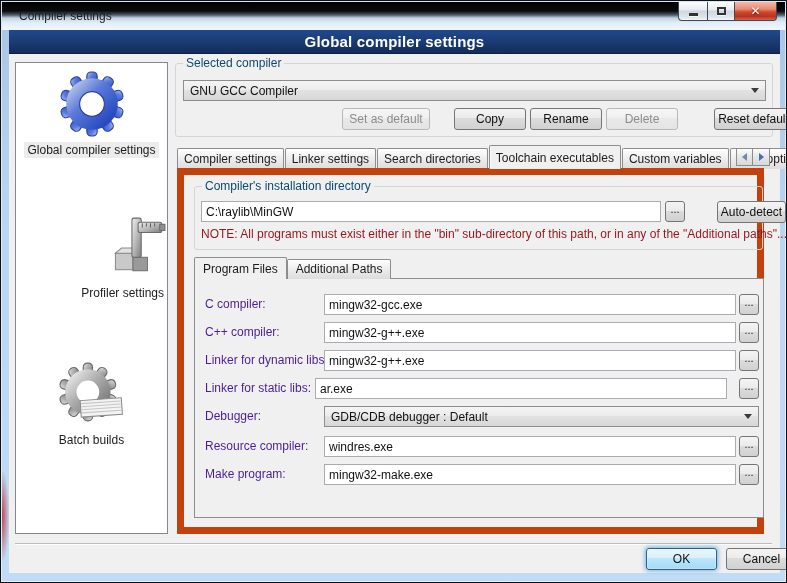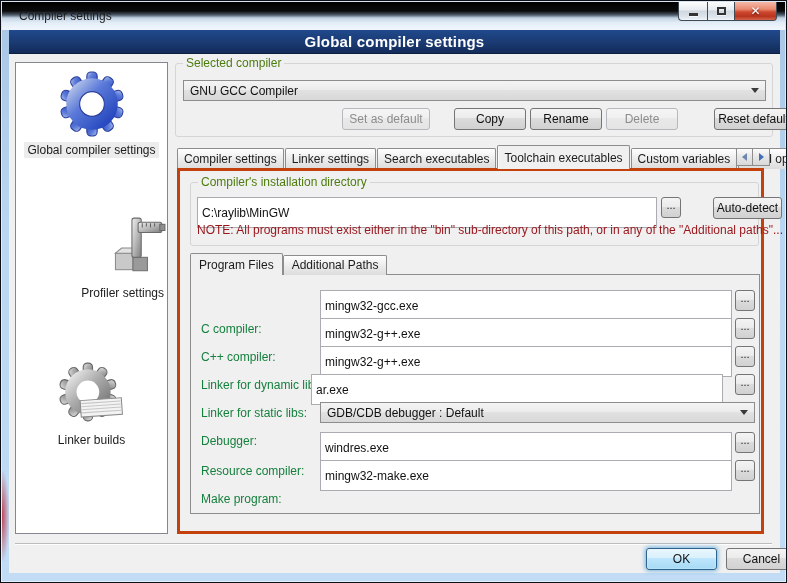--- a/index.html
+++ b/index.html
@@ -52,24 +52,24 @@
   
   .sidebar{position:absolute;left:6px;top:8px;width:153px;height:472px;background:#fff;border:1px solid #828790;overflow:hidden;}
   .side-item{display:flex;flex-direction:column;align-items:center;cursor:default;}
   .side-item .caption{font-size:12px;color:#1c1c1c;margin-top:5px;padding:1px 3px;}
   .side-item.selected .caption{background:#ececec;}
   .si-1{margin-top:8px;} .si-2{margin-top:56px;align-items:flex-end;} .si-3{margin-top:60px;}
   .icon64{width:66px;height:66px;}
 
   
   .groupbox{position:absolute;border:1px solid #d5d5d5;border-radius:3px;}
-  .groupbox>.glabel{position:absolute;top:-8px;left:7px;background:#f0f0f0;padding:0 3px;font-size:12px;color:#4d7c0f;text-align:center;}
-
-  
-  .tinput{position:absolute;height:31px;border:1px solid #aaacb2;background:#fff;font-size:12px;padding:0 4px;color:#111;}
+  .groupbox>.glabel{position:absolute;top:-8px;left:7px;background:#f0f0f0;padding:0 3px;font-size:12px;color:#0c4a6e;text-align:center;}
+
+  
+  .tinput{position:absolute;height:21px;border:1px solid #aaacb2;background:#fff;font-size:12px;padding:0 4px;color:#111;}
   .btn{
     position:absolute;height:22px;border:1px solid #757575;border-radius:3px;
     background:linear-gradient(180deg,#f4f4f4,#ebebeb 45%,#dcdcdc 46%,#d1d1d1);
     font-size:12px;color:#111;display:flex;align-items:center;justify-content:center;cursor:default;margin-left:28px;
   }
   .btn.disabled{color:#8c8c8c;border-color:#b5b9be;
     background:linear-gradient(180deg,#f5f5f5,#f0f0f0 45%,#e9e9e9 46%,#e4e4e4);}
   .btn.default{
     border-color:#2c628b;
     background:linear-gradient(180deg,#eaf6fd,#d9f0fc 45%,#bee6fd 46%,#a6d9f4);
@@ -101,33 +101,33 @@
   .tab+.tab{margin-left:1px;}
   .tab.active{height:24px;line-height:24px;background:#f0f0f0;position:relative;z-index:3;
     box-shadow:1px 0 0 rgba(255,255,255,.6) inset;}
   .tab-scroll{position:absolute;left:727px;top:94px;display:flex;}
   .tsbtn{width:17px;height:18px;border:1px solid #8d8d8d;background:linear-gradient(180deg,#fcfcfc,#e8e8e8 45%,#d8d8d8);
     display:flex;align-items:center;justify-content:center;cursor:default;}
   .tsbtn+.tsbtn{border-left:none;}
   .tri-l{width:0;height:0;border-top:4px solid transparent;border-bottom:4px solid transparent;border-right:5px solid #6d86ad;}
   .tri-r{width:0;height:0;border-top:4px solid transparent;border-bottom:4px solid transparent;border-left:5px solid #3f6fb5;}
 
-  .tabpage{position:absolute;left:168px;top:114px;width:587px;height:366px;border:3px solid #c2410c;background:#f0f0f0;z-index:2;}
+  .tabpage{position:absolute;left:168px;top:114px;width:587px;height:366px;border:7px solid #c2410c;background:#f0f0f0;z-index:2;}
 
   
   .subtabstrip{position:absolute;left:10px;top:82px;display:flex;align-items:flex-end;z-index:3;}
   .subtab{
     height:20px;line-height:19px;padding:0 8px;font-size:12px;color:#1c1c1c;
     border:1px solid #8d8d8d;border-bottom:none;border-radius:2px 2px 0 0;
     background:linear-gradient(180deg,#ffffff,#f0f0f0 40%,#dcdcdc);cursor:default;white-space:nowrap;
   }
   .subtab.active{height:22px;line-height:22px;background:#f0f0f0;position:relative;z-index:4;}
   .innerbox{position:absolute;left:10px;top:103px;width:570px;height:240px;border:1px solid #8d8d8d;background:#f0f0f0;}
 
-  .flabel{position:absolute;font-size:12px;color:#15803d;white-space:nowrap;margin-top:29px;}
+  .flabel{position:absolute;font-size:12px;color:#4c1d95;white-space:nowrap;}
   .note{position:absolute;font-size:12px;color:#98151b;white-space:nowrap;}
 
   .separator{position:absolute;left:6px;top:489px;width:757px;height:2px;border-top:1px solid #bcbcbc;border-bottom:1px solid #fdfdfd;}
 </style>
 </head>
 <body>
 
 <div class="window">
   <div class="frame-glow"></div>
 
@@ -226,41 +226,41 @@
           </g>
           <circle cx="28" cy="30" r="16.5" fill="none" stroke="url(#gg)" stroke-width="11"></circle>
           <g transform="rotate(-4 41 45)">
             <rect x="21" y="37" width="40" height="16" fill="#f3f3f3" stroke="#8a8a8a"></rect>
             <line x1="22" y1="40" x2="60" y2="40" stroke="#c6c6c6"></line>
             <line x1="22" y1="43" x2="60" y2="43" stroke="#c6c6c6"></line>
             <line x1="22" y1="46" x2="60" y2="46" stroke="#c6c6c6"></line>
             <line x1="22" y1="49" x2="60" y2="49" stroke="#c6c6c6"></line>
           </g>
         </svg>
-        <span class="caption">Linker builds</span>
+        <span class="caption">Batch builds</span>
       </div>
     </div>
 
     <div class="groupbox" style="left:166px;top:9px;width:598px;height:74px;">
       <span class="glabel">Selected compiler</span>
       <div class="combo" style="left:7px;top:16px;width:583px;">
         <span class="ctext">GNU GCC Compiler</span>
         <span class="carrow"></span>
       </div>
       <div class="btn disabled" style="left:138px;top:44px;width:88px;">Set as default</div>
       <div class="btn" style="left:250px;top:44px;width:72px;">Copy</div>
       <div class="btn" style="left:326px;top:44px;width:72px;">Rename</div>
       <div class="btn disabled" style="left:402px;top:44px;width:72px;">Delete</div>
       <div class="btn" style="left:510px;top:44px;width:85px;">Reset defaults</div>
     </div>
 
     <div class="tabstrip">
       <div class="tab">Compiler settings</div>
       <div class="tab">Linker settings</div>
-      <div class="tab">Search executables</div>
+      <div class="tab">Search directories</div>
       <div class="tab active">Toolchain executables</div>
       <div class="tab">Custom variables</div>
       <div class="tab">Build options</div>
 
     </div>
     <div class="tab-scroll">
       <div class="tsbtn">
           <span class="tri-l"></span>
         </div>
       <div class="tsbtn">

